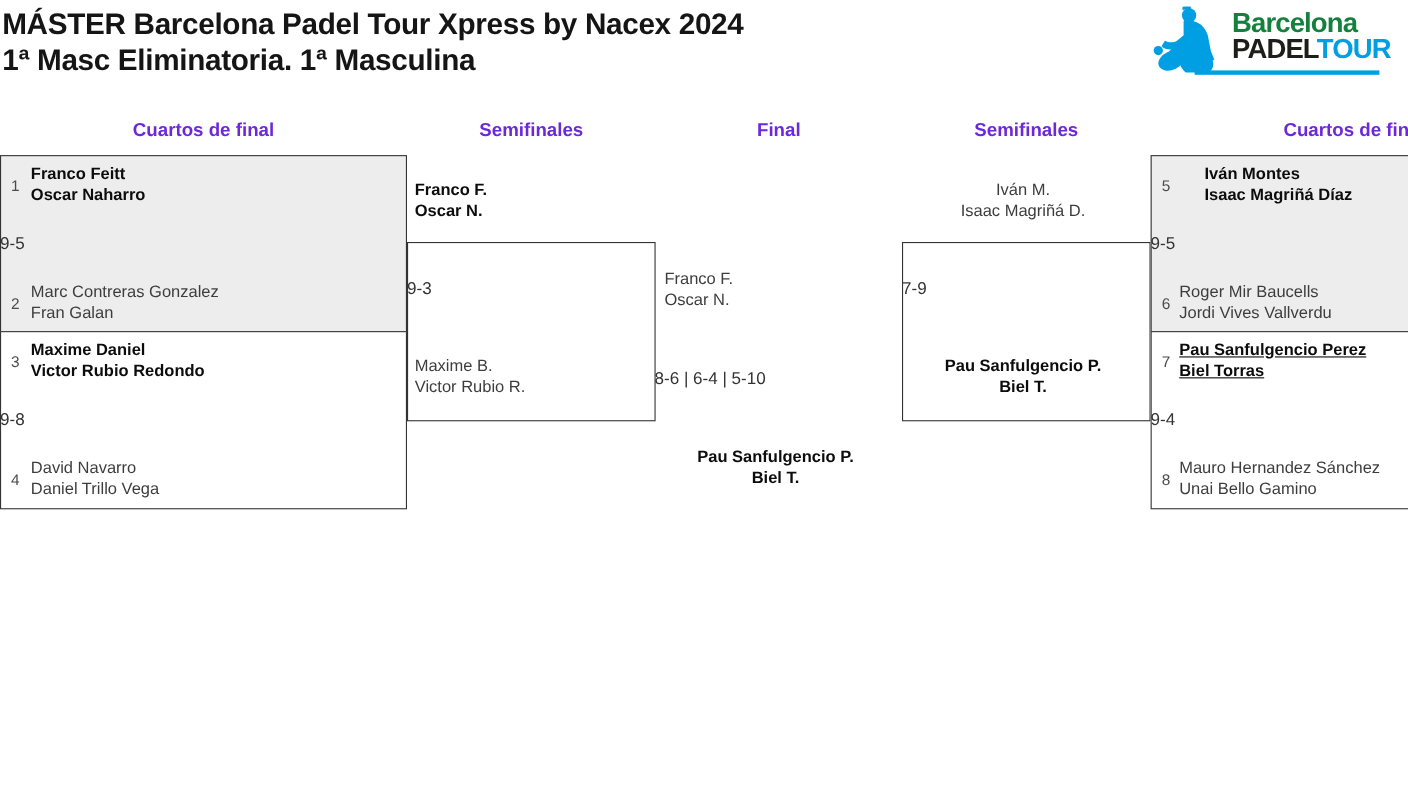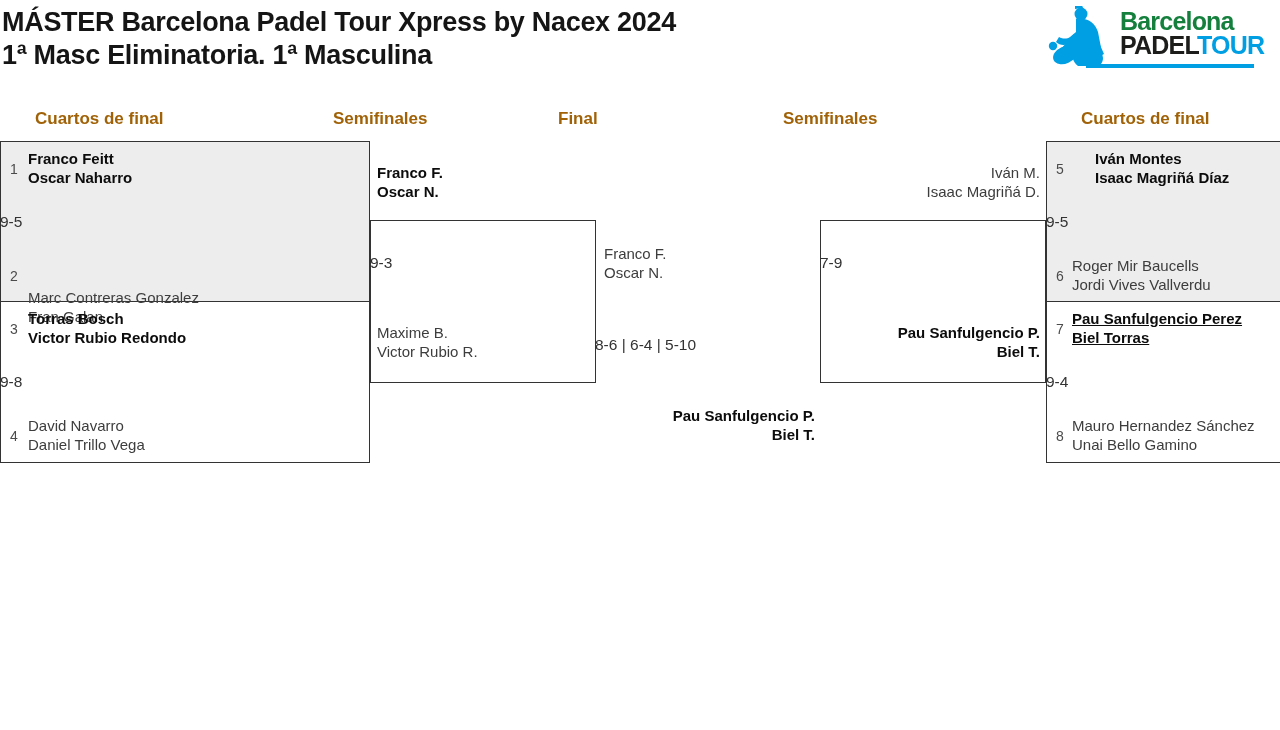--- a/index.html
+++ b/index.html
@@ -14,32 +14,32 @@
   
   .logo{position:absolute;left:1048px;top:4px;width:215px;height:72px;}
   .logo .brand-top{position:absolute;left:72px;top:4px;font-size:25px;line-height:26px;
          font-weight:700;color:#15803d;letter-spacing:-0.8px;}
   .logo .brand-bottom{position:absolute;left:72px;top:28px;font-size:25px;line-height:26px;
          font-weight:700;color:#1d1d1b;letter-spacing:-0.8px;}
   .logo .tour{color:#009fe3;}
   .logo .bar{position:absolute;left:38px;top:60px;width:168px;height:4px;background:#009fe3;}
 
   
-  .round-h{position:absolute;top:109px;width:300px;text-align:left;
-           font-size:17px;font-weight:600;color:#a16207;}
+  .round-h{position:absolute;top:109px;width:300px;text-align:center;
+           font-size:17px;font-weight:600;color:#6d28d9;}
 
   
   .box{position:absolute;border:1px solid #333;box-sizing:border-box;}
   .box.gray{background:#ededed;}
   .box.white{background:#ffffff;}
 
   
   .team{position:absolute;font-size:15px;line-height:19px;color:#3d3d3d;font-weight:400;white-space:nowrap;}
   .team.win{font-weight:700;color:#0c0c0c;}
-  .team.right{text-align:right;}
+  .team.right{text-align:center;}
   .seed{position:absolute;width:16px;text-align:center;font-size:14px;line-height:19px;color:#4b4b4b;}
   .score{position:absolute;font-size:15.5px;line-height:19px;color:#333;text-align:left;white-space:nowrap;}
 </style>
 </head>
 <body>
 
 <div class="page">
 
   <div class="title">
     <div>MÁSTER Barcelona Padel Tour Xpress by Nacex 2024</div>
@@ -79,28 +79,28 @@
   <div class="box gray" style="left:1046px;top:141px;width:370px;height:161px;"></div>
   <div class="box white" style="left:1046px;top:301px;width:370px;height:162px;"></div>
 
   <div class="seed" style="left:6px;top:160px;">1</div>
   <div class="team win" style="left:28px;top:149px;">
     <div>Franco Feitt</div>
     <div>Oscar Naharro</div>
   </div>
   <div class="score" style="left:0;top:212px;width:370px;">9-5</div>
   <div class="seed" style="left:6px;top:267px;">2</div>
-  <div class="team" style="left:28px;top:256px;margin-top:32px;">
+  <div class="team" style="left:28px;top:256px;">
     <div>Marc Contreras Gonzalez</div>
     <div>Fran Galan</div>
   </div>
 
   <div class="seed" style="left:6px;top:320px;">3</div>
   <div class="team win" style="left:28px;top:309px;">
-    <div>Torras Bosch</div>
+    <div>Maxime Daniel</div>
     <div>Victor Rubio Redondo</div>
   </div>
   <div class="score" style="left:0;top:372px;width:370px;">9-8</div>
   <div class="seed" style="left:6px;top:427px;">4</div>
   <div class="team" style="left:28px;top:416px;">
     <div>David Navarro</div>
     <div>Daniel Trillo Vega</div>
   </div>
 
   <div class="team win" style="left:377px;top:163px;">

